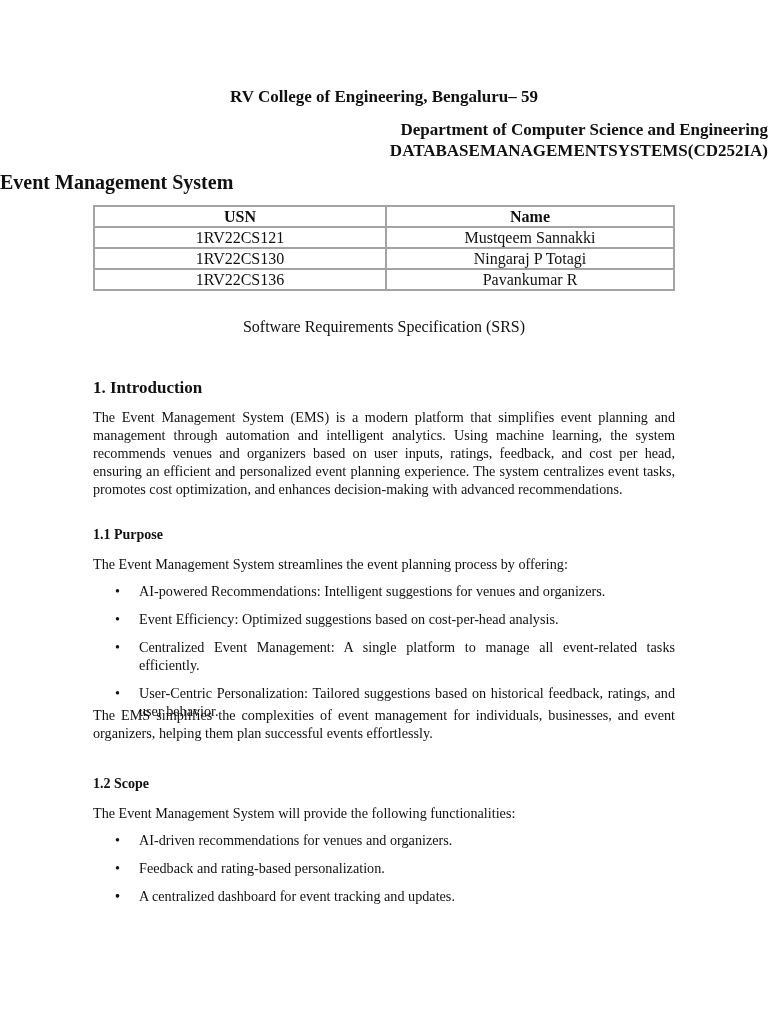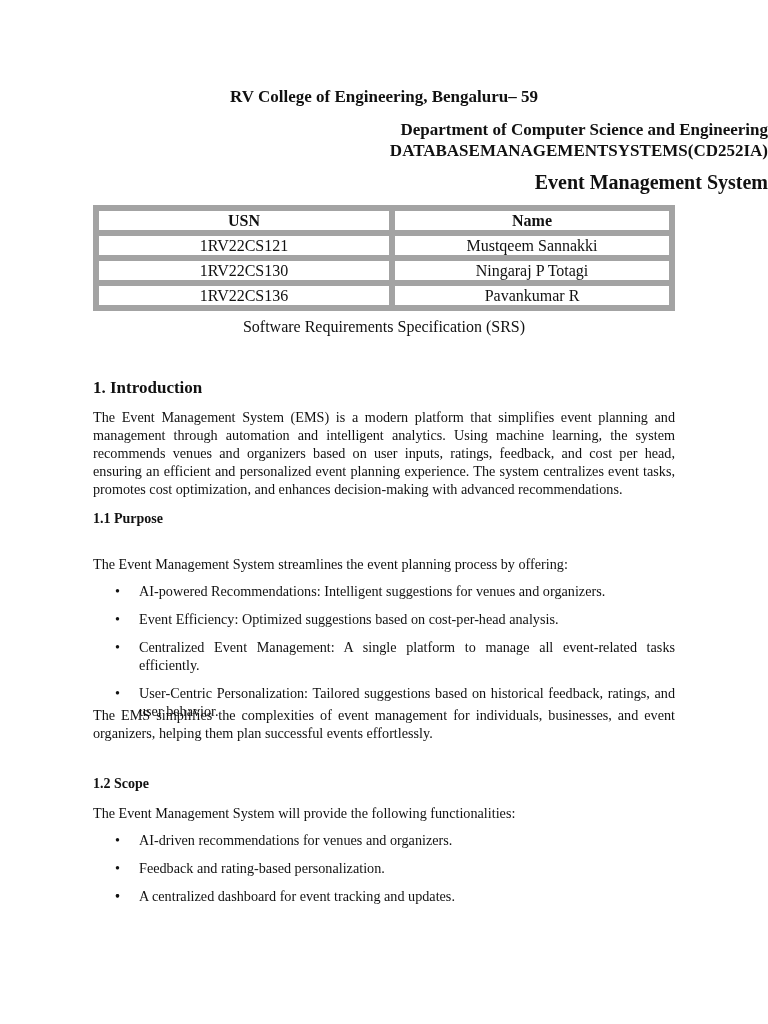--- a/index.html
+++ b/index.html
@@ -38,32 +38,32 @@
       font-weight: bold;
       text-align: right;
       line-height: 21px;
     }
     .title {
       position: absolute;
       left: 0; width: 768px;
       top: 171px;
       font-size: 20px;
       font-weight: bold;
-      text-align: right;
+      text-align: left;
     }
     table.team {
       position: absolute;
       left: 93px;
       top: 205px;
       width: 582px;
       border-collapse: collapse;
       font-size: 16px;
     }
     table.team th, table.team td {
-      border: 6px solid #a3a3a3;
+      border: 2px solid #a3a3a3;
       text-align: center;
       height: 19px;
       padding: 0;
       line-height: 18px;
     }
     table.team th {
       font-weight: bold;
     }
     table.team th:first-child, table.team td:first-child { width: 290px; }
     .srs {
@@ -150,21 +150,21 @@
         <td>Pavankumar R</td>
       </tr>
     </tbody>
   </table>
 
   <div class="srs">Software Requirements Specification (SRS)</div>
 
   <div class="h1">1. Introduction</div>
   <div class="para" style="top:408px;">The Event Management System (EMS) is a modern platform that simplifies event planning and management through automation and intelligent analytics. Using machine learning, the system recommends venues and organizers based on user inputs, ratings, feedback, and cost per head, ensuring an efficient and personalized event planning experience. The system centralizes event tasks, promotes cost optimization, and enhances decision-making with advanced recommendations.</div>
 
-  <div class="h2" style="top:511px;">1.1 Purpose</div>
+  <div class="h2" style="top:527px;">1.1 Purpose</div>
   <div class="para" style="top:555px;">The Event Management System streamlines the event planning process by offering:</div>
 
   <ul class="bullets" style="top:582px;">
     <li>
       <span class="dot">•</span>
       <span>AI-powered Recommendations: Intelligent suggestions for venues and organizers.</span>
     </li>
     <li>
       <span class="dot">•</span>
       <span>Event Efficiency: Optimized suggestions based on cost-per-head analysis.</span>

